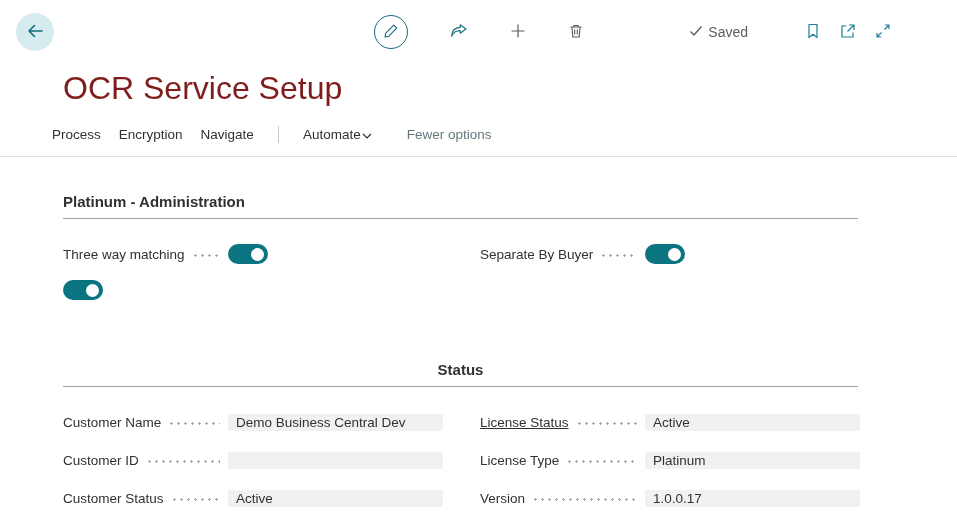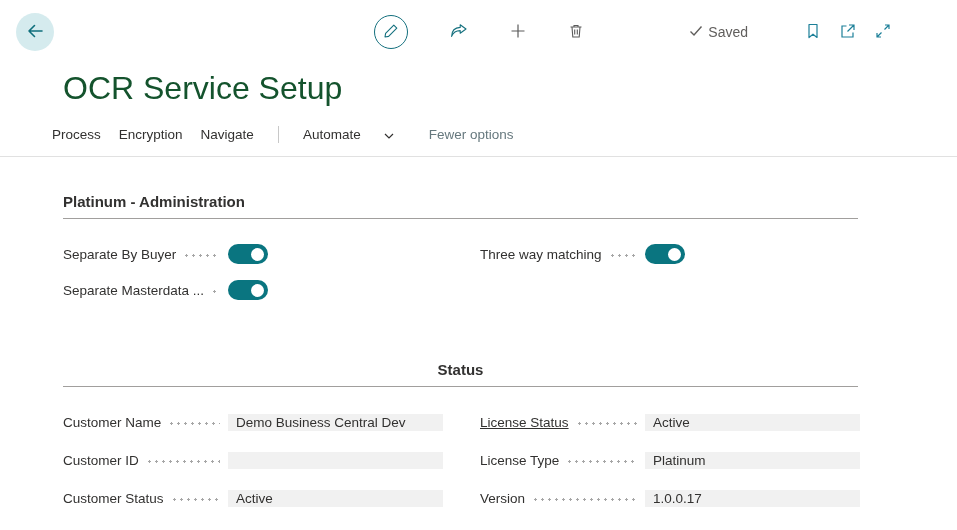--- a/index.html
+++ b/index.html
@@ -27,31 +27,31 @@
     position:absolute; right:66px; top:0; height:64px;
     display:flex; align-items:center; gap:19px;
   }
   .saved {
     display:flex; align-items:center; gap:5px; color:#605e5c;
     font-size:14px; margin-right:38px;
   }
   
   .page-title {
     margin:2px 0 6px 63px; font-size:32px; font-weight:400;
-    color:#14532d; line-height:44px;
+    color:#7f1d1d; line-height:44px;
   }
   
   .menubar {
     display:flex; align-items:center; gap:18px;
     padding:10px 0 13px 52px; border-bottom:1px solid #e1e1e1;
     font-size:13.5px;
   }
   .menu-item { color:#323130; cursor:pointer; white-space:nowrap; }
   .menu-divider { width:1px; height:17px; background:#c8c8c8; margin:0 6px; }
-  .automate { display:flex; align-items:flex-end; gap:23px; cursor:pointer; }
+  .automate { display:flex; align-items:flex-end; gap:1px; cursor:pointer; }
   .fewer { color:#66787e; margin-left:17px; cursor:pointer; }
   
   .content { padding:0 99px 0 63px; }
   .section-heading { font-size:15px; font-weight:700; color:#323130; margin:0; cursor:pointer; }
   .heading-admin { margin-top:36px; }
   .heading-status { margin-top:46px;text-align:center; }
   .section-rule { border:none; border-top:1px solid #a19f9d; margin:8px 0 0 0; }
   .grid { display:grid; grid-template-columns:380px 378px; column-gap:37px; }
   .toggle-grid { margin-top:24px; }
   .field-grid { margin-top:22px; }
@@ -179,39 +179,35 @@
 </div>
 
 <div class="content">
 
   <h2 class="section-heading heading-admin">Platinum - Administration</h2>
   <hr class="section-rule">
 
   <div class="grid toggle-grid">
     <div class="toggle-row">
       <div class="label-wrap">
+        <span class="field-label">Three way matching</span>
+        <span class="leader"></span>
+      </div>
+      <button class="toggle"></button>
+    </div>
+
+    <div class="toggle-row">
+      <div class="label-wrap">
         <span class="field-label">Separate By Buyer</span>
         <span class="leader"></span>
       </div>
       <button class="toggle"></button>
     </div>
 
     <div class="toggle-row">
-      <div class="label-wrap">
-        <span class="field-label">Three way matching</span>
-        <span class="leader"></span>
-      </div>
-      <button class="toggle"></button>
-    </div>
-
-    <div class="toggle-row">
-      <div class="label-wrap">
-        <span class="field-label">Separate Masterdata ...</span>
-        <span class="leader"></span>
-      </div>
       <button class="toggle"></button>
     </div>
     <div class="toggle-row"></div>
   </div>
 
   <h2 class="section-heading heading-status">Status</h2>
   <hr class="section-rule">
 
   <div class="grid field-grid">
     <div class="field-row">

